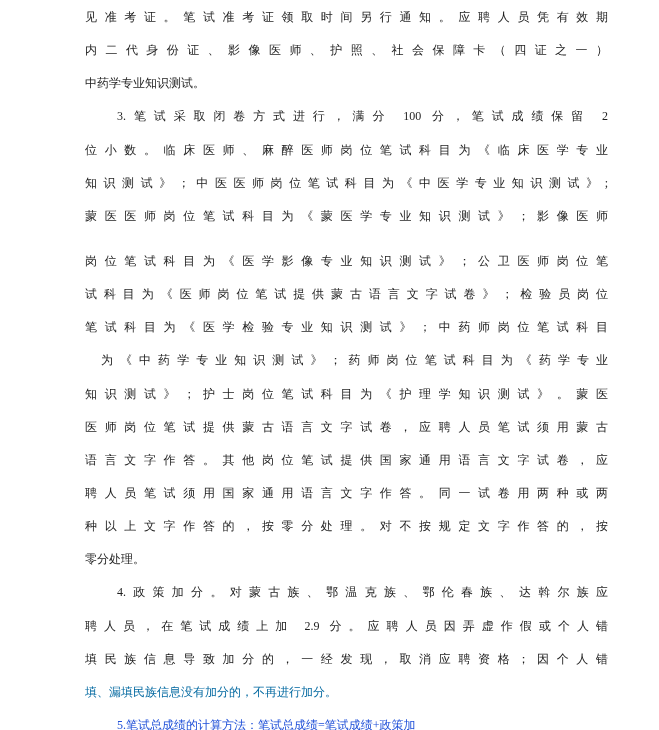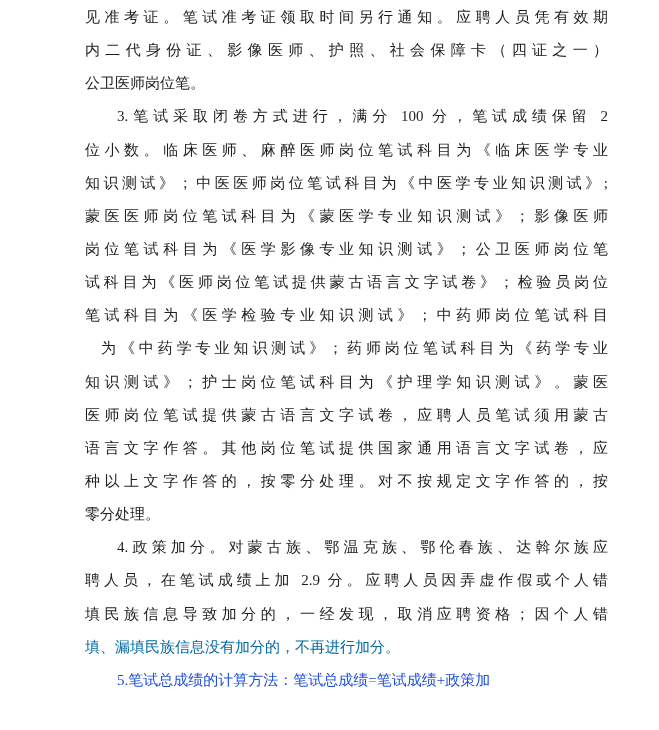--- a/index.html
+++ b/index.html
@@ -15,21 +15,21 @@
     overflow: hidden;
     font-family: "Liberation Serif", serif;
   }
   .textblock {
     position: absolute;
     left: 85px;
     top: 1px;
     width: 523px;
   }
   .line {
-    font-size: 15px;
+    font-size: 12px;
     line-height: 33.15px;
     height: 33.15px;
     overflow: hidden;
     color: #1e1e1e;
     text-align: justify;
     text-align-last: justify;
     text-justify: inter-ideograph;
     white-space: normal;
     letter-spacing: 0;
   }
@@ -40,32 +40,33 @@
     text-indent: 32px;
   }
 </style>
 </head>
 <body>
 
 <div class="page">
   <div class="textblock" id="textblock">
       <div class="line" style="color: rgb(30, 30, 30);">见准考证。笔试准考证领取时间另行通知。应聘人员凭有效期</div>
       <div class="line" style="color: rgb(30, 30, 30);">内二代身份证、影像医师、护照、社会保障卡（四证之一）</div>
-      <div class="line last" style="color: rgb(30, 30, 30);">公卫医师岗位笔。</div>
+      <div class="line last" style="color: rgb(30, 30, 30);">中药学专业知识测试。</div>
       <div class="line indent" style="color: rgb(30, 30, 30);">3.笔试采取闭卷方式进行，满分 100 分，笔试成绩保留 2</div>
       <div class="line" style="color: rgb(30, 30, 30);">位小数。临床医师、麻醉医师岗位笔试科目为《临床医学专业</div>
       <div class="line" style="color: rgb(30, 30, 30);">知识测试》；中医医师岗位笔试科目为《中医学专业知识测试》;</div>
       <div class="line" style="color: rgb(30, 30, 30);">蒙医医师岗位笔试科目为《蒙医学专业知识测试》；影像医师</div>
-      <div class="line" style="color: rgb(30, 30, 30);">岗位笔试科目为《医学影像专业知识测试》；公卫医师岗位笔</div>
+      <div class="line" style="color: rgb(30, 30, 30); margin-top: 12px;">岗位笔试科目为《医学影像专业知识测试》；公卫医师岗位笔</div>
       <div class="line" style="color: rgb(30, 30, 30);">试科目为《医师岗位笔试提供蒙古语言文字试卷》；检验员岗位</div>
       <div class="line" style="color: rgb(30, 30, 30);">笔试科目为《医学检验专业知识测试》；中药师岗位笔试科目</div>
       <div class="line" style="color: rgb(30, 30, 30); margin-left: 16px;">为《中药学专业知识测试》；药师岗位笔试科目为《药学专业</div>
       <div class="line" style="color: rgb(30, 30, 30);">知识测试》；护士岗位笔试科目为《护理学知识测试》。蒙医</div>
       <div class="line" style="color: rgb(30, 30, 30);">医师岗位笔试提供蒙古语言文字试卷，应聘人员笔试须用蒙古</div>
       <div class="line" style="color: rgb(30, 30, 30);">语言文字作答。其他岗位笔试提供国家通用语言文字试卷，应</div>
+      <div class="line" style="color: rgb(30, 30, 30);">聘人员笔试须用国家通用语言文字作答。同一试卷用两种或两</div>
       <div class="line" style="color: rgb(30, 30, 30);">种以上文字作答的，按零分处理。对不按规定文字作答的，按</div>
       <div class="line last" style="color: rgb(30, 30, 30);">零分处理。</div>
       <div class="line indent" style="color: rgb(30, 30, 30);">4.政策加分。对蒙古族、鄂温克族、鄂伦春族、达斡尔族应</div>
       <div class="line" style="color: rgb(30, 30, 30);">聘人员，在笔试成绩上加 2.9 分。应聘人员因弄虚作假或个人错</div>
       <div class="line" style="color: rgb(30, 30, 30);">填民族信息导致加分的，一经发现，取消应聘资格；因个人错</div>
       <div class="line last" style="color: #0369a1;">填、漏填民族信息没有加分的，不再进行加分。</div>
       <div class="line indent last" style="color: #1d4ed8;">5.笔试总成绩的计算方法：笔试总成绩=笔试成绩+政策加</div>
     </div>
 </div>
 

